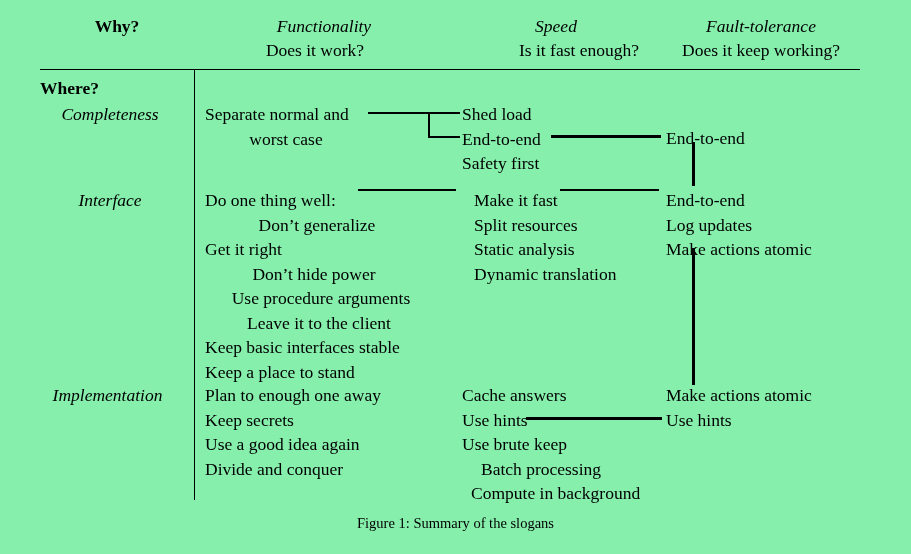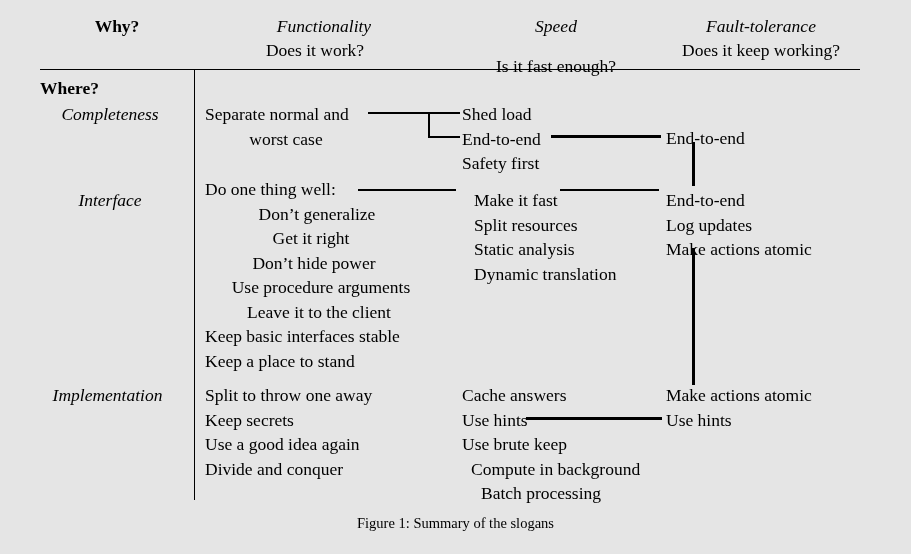--- a/index.html
+++ b/index.html
@@ -10,21 +10,21 @@
   }
   body {
     font-family: "Liberation Serif", "DejaVu Serif", serif;
     color: #000000;
   }
   #figure {
     position: relative;
     width: 911px;
     height: 554px;
     overflow: hidden;
-    background: #e5e5e5;
+    background: #86efac;
   }
 
   
   .cell {
     position: absolute;
     font-size: 17.5px;
     line-height: 24.5px;
     white-space: pre;
   }
   .ital  { font-style: italic; }
@@ -70,21 +70,21 @@
 <body>
 
 <div id="figure">
 
   <div class="cell bold center" style="left:40px; top:14px; width:154px;">Why?</div>
 
   <div class="cell ital center" style="left:208px; top:14px; width:232px;">Functionality</div>
   <div class="cell center" style="left:199px; top:38px; width:232px;">Does it work?</div>
 
   <div class="cell ital center" style="left:455px; top:14px; width:202px;">Speed</div>
-  <div class="cell center" style="left:455px; top:38px; width:202px;margin-top:16px;">Is it fast enough?</div>
+  <div class="cell center" style="left:478px; top:38px; width:202px;">Is it fast enough?</div>
 
   <div class="cell ital center" style="left:662px; top:14px; width:198px;">Fault-tolerance</div>
   <div class="cell center" style="left:662px; top:38px; width:198px;">Does it keep working?</div>
 
   <div class="rule hrule" style="left:40px; top:69px; width:820px;"></div>
 
   <div class="rule vrule" style="left:194px; top:69px; height:431px;"></div>
 
   <div class="cell bold" style="left:40px; top:76px;">Where?</div>
 
@@ -100,24 +100,24 @@
     <div class="li">End-to-end</div>
     <div class="li">Safety first</div>
   </div>
 
   <div class="stack" style="left:666px; top:126px;">
     <div class="li">End-to-end</div>
   </div>
 
   <div class="cell ital center" style="left:40px; top:188px; width:140px;">Interface</div>
 
-  <div class="stack" style="left:205px; top:177px; width:232px;font-family:Liberation Serif, serif;">
+  <div class="stack" style="left:205px; top:188px; width:232px;font-family:Liberation Serif, serif;">
     <div class="li">Do one thing well:</div>
     <div class="li" style="text-align:center; width:224px;">Don’t generalize</div>
-    <div class="li" style="text-align:center; width:212px;">Get it right</div>
+    <div class="li" style="width:212px;">Get it right</div>
     <div class="li" style="text-align:center; width:218px;">Don’t hide power</div>
     <div class="li" style="text-align:center; width:232px;">Use procedure arguments</div>
     <div class="li" style="text-align:center; width:228px;">Leave it to the client</div>
     <div class="li">Keep basic interfaces stable</div>
     <div class="li">Keep a place to stand</div>
   </div>
 
   <div class="stack" style="left:462px; top:188px;margin-left:12px;">
     <div class="li">Make it fast</div>
     <div class="li">Split resources</div>
@@ -127,32 +127,32 @@
 
   <div class="stack" style="left:666px; top:188px;">
     <div class="li">End-to-end</div>
     <div class="li">Log updates</div>
     <div class="li">Make actions atomic</div>
   </div>
 
   <div class="cell ital center" style="left:30px; top:383px; width:155px;">Implementation</div>
 
   <div class="stack" style="left:205px; top:383px;">
-    <div class="li">Split to throw one away</div>
+    <div class="li">Plan to enough one away</div>
     <div class="li">Keep secrets</div>
     <div class="li">Use a good idea again</div>
     <div class="li">Divide and conquer</div>
   </div>
 
   <div class="stack" style="left:462px; top:383px;">
     <div class="li">Cache answers</div>
     <div class="li">Use hints</div>
     <div class="li">Use brute keep</div>
+    <div class="li" style="margin-left:19px;">Batch processing</div>
     <div class="li" style="margin-left:9px;">Compute in background</div>
-    <div class="li" style="margin-left:19px;">Batch processing</div>
   </div>
 
   <div class="stack" style="left:666px; top:383px;">
     <div class="li">Make actions atomic</div>
     <div class="li">Use hints</div>
   </div>
 
   <div class="conn conn-thin-h" style="left:368px; top:112px; width:92px;"></div>
   <div class="conn conn-thin-v" style="left:428px; top:112px; height:26px;"></div>
   <div class="conn conn-thin-h" style="left:428px; top:136px; width:32px;"></div>

